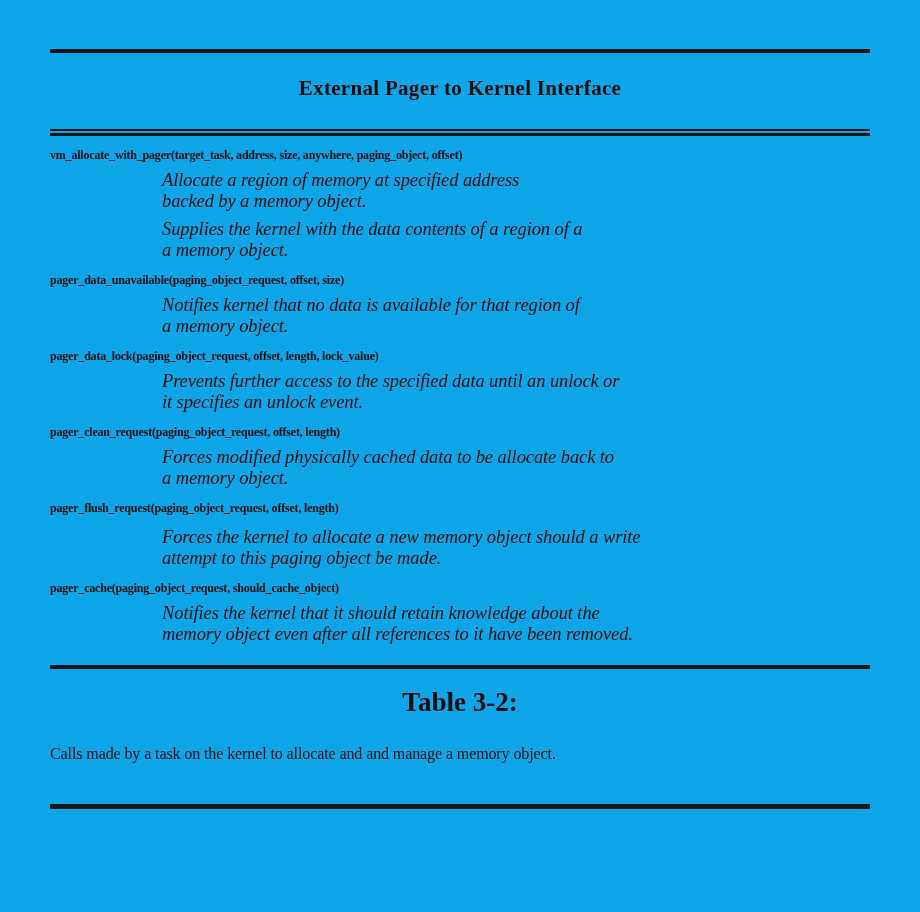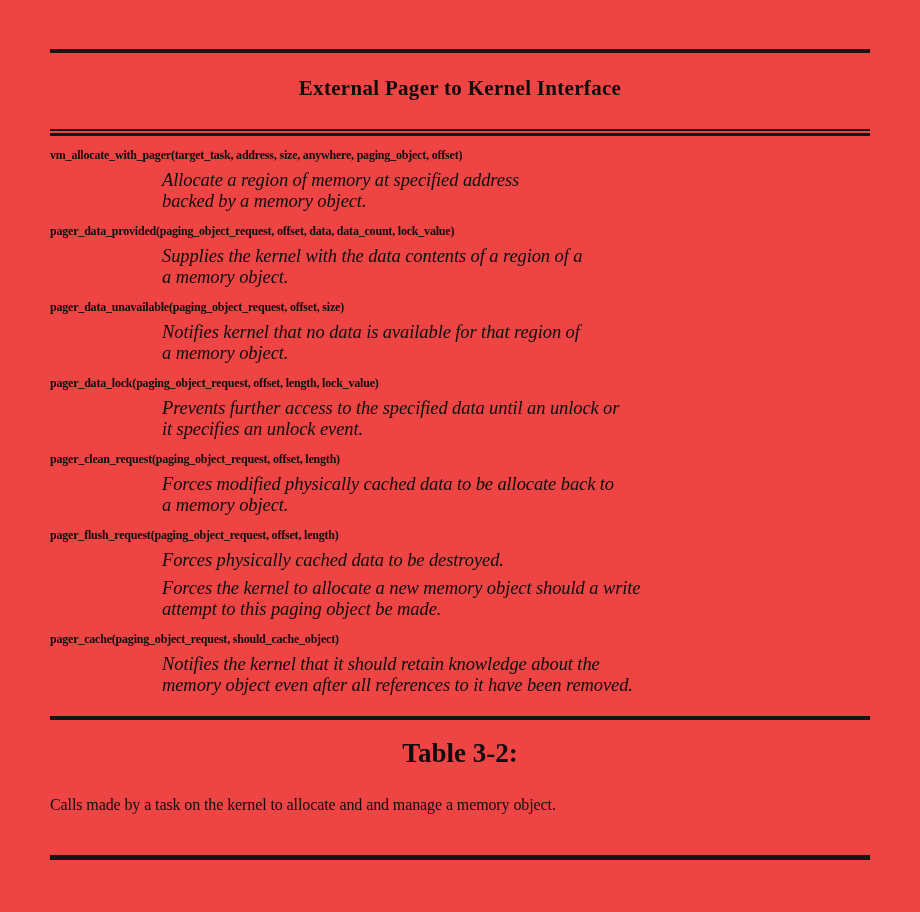--- a/index.html
+++ b/index.html
@@ -4,21 +4,21 @@
 <style>
   html, body {
     margin: 0;
     padding: 0;
     background: #fafaf7;
   }
   .page {
     position: relative;
     width: 920px;
     height: 912px;
-    background: #ef4444;
+    background: #0ea5e9;
     color: #0e0e0e;
     font-family: "Liberation Serif", serif;
     overflow: hidden;
     box-sizing: border-box;
     padding: 0 50px;
   }
   .rule {
     background: #151515;
   }
   .rule-top {
@@ -97,21 +97,20 @@
 
   <div class="entries">
 
     <div class="entry">
       <div class="sig">vm_allocate_with_pager(target_task, address, size, anywhere, paging_object, offset)</div>
       <div class="desc">Allocate a region of memory at specified address
 backed by a memory object.</div>
     </div>
 
     <div class="entry">
-      <div class="sig">pager_data_provided(paging_object_request, offset, data, data_count, lock_value)</div>
       <div class="desc">Supplies the kernel with the data contents of a region of a
 a memory object.</div>
     </div>
 
     <div class="entry">
       <div class="sig">pager_data_unavailable(paging_object_request, offset, size)</div>
       <div class="desc">Notifies kernel that no data is available for that region of
 a memory object.</div>
     </div>
 
@@ -122,21 +121,20 @@
     </div>
 
     <div class="entry">
       <div class="sig">pager_clean_request(paging_object_request, offset, length)</div>
       <div class="desc">Forces modified physically cached data to be allocate back to
 a memory object.</div>
     </div>
 
     <div class="entry">
       <div class="sig">pager_flush_request(paging_object_request, offset, length)</div>
-      <div class="desc">Forces physically cached data to be destroyed.</div>
     </div>
 
     <div class="entry">
       <div class="desc">Forces the kernel to allocate a new memory object should a write
 attempt to this paging object be made.</div>
     </div>
 
     <div class="entry">
       <div class="sig">pager_cache(paging_object_request, should_cache_object)</div>
       <div class="desc">Notifies the kernel that it should retain knowledge about the

